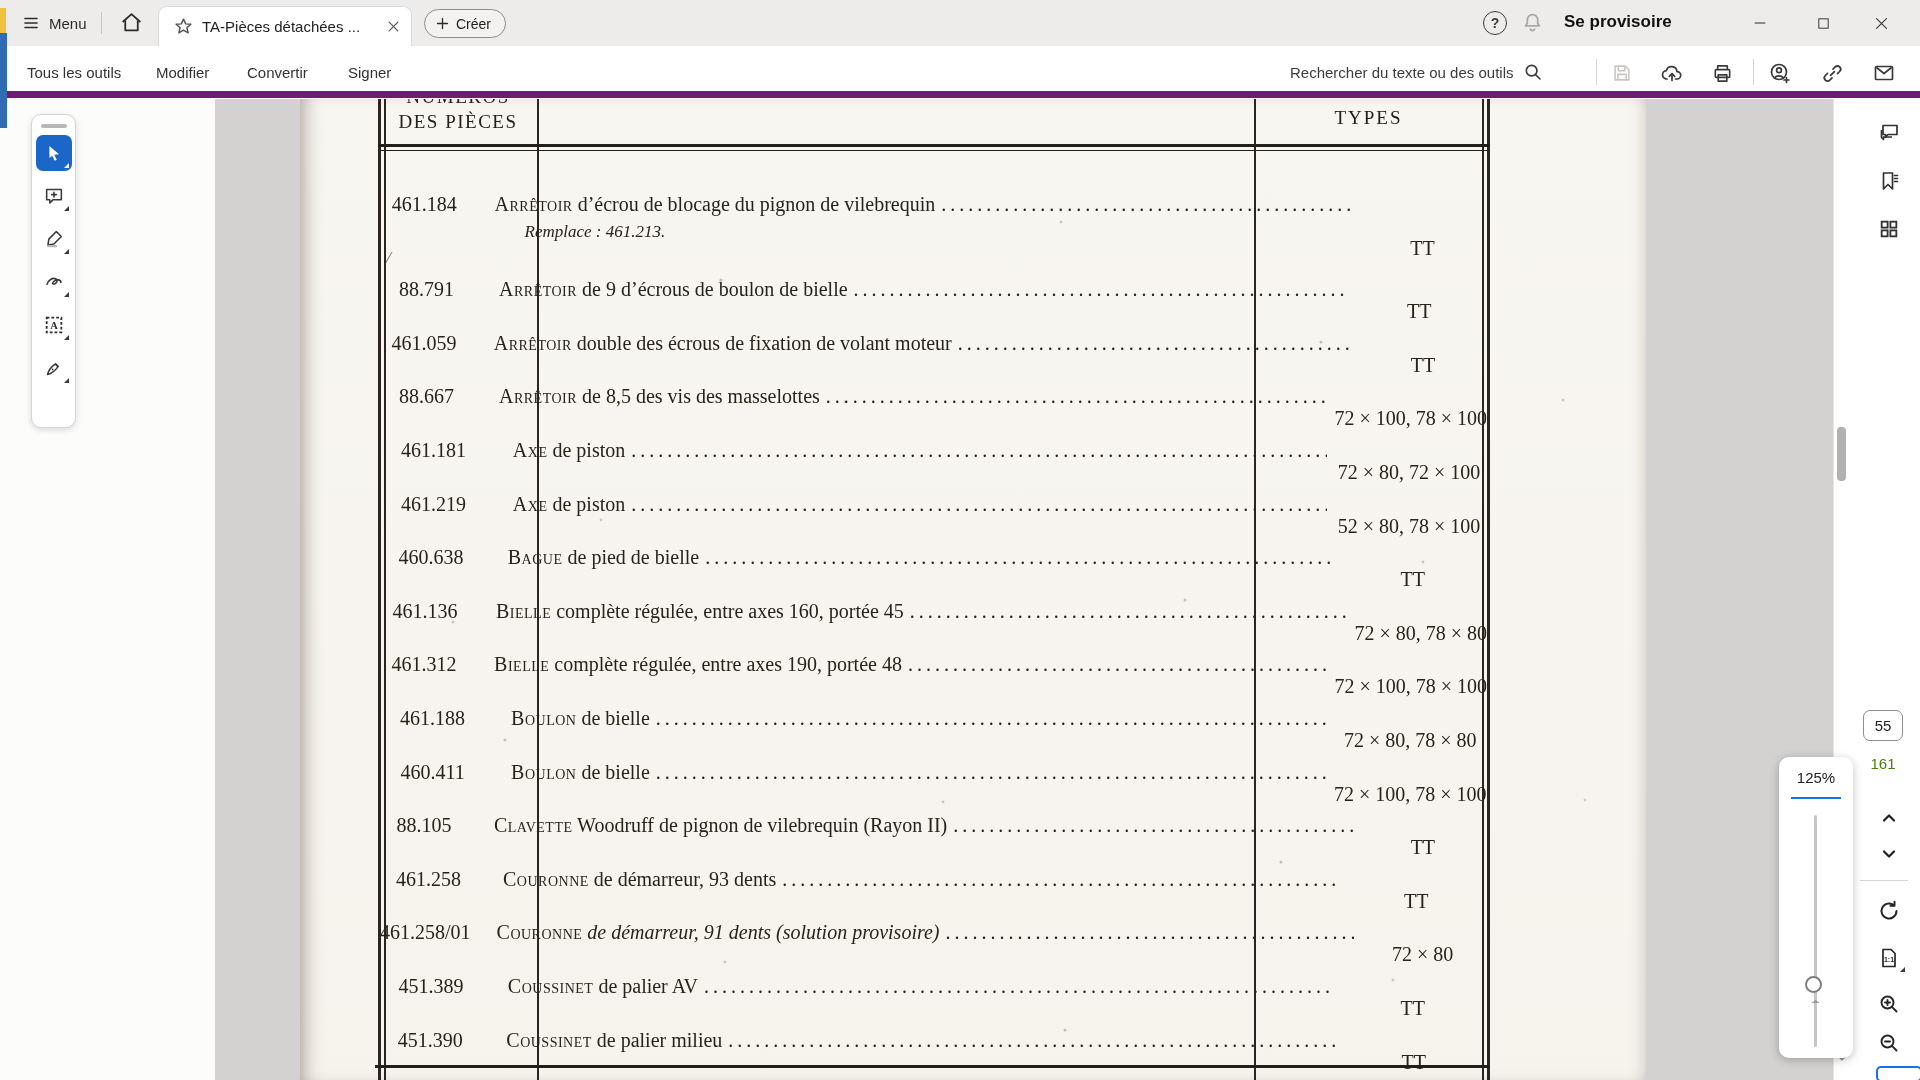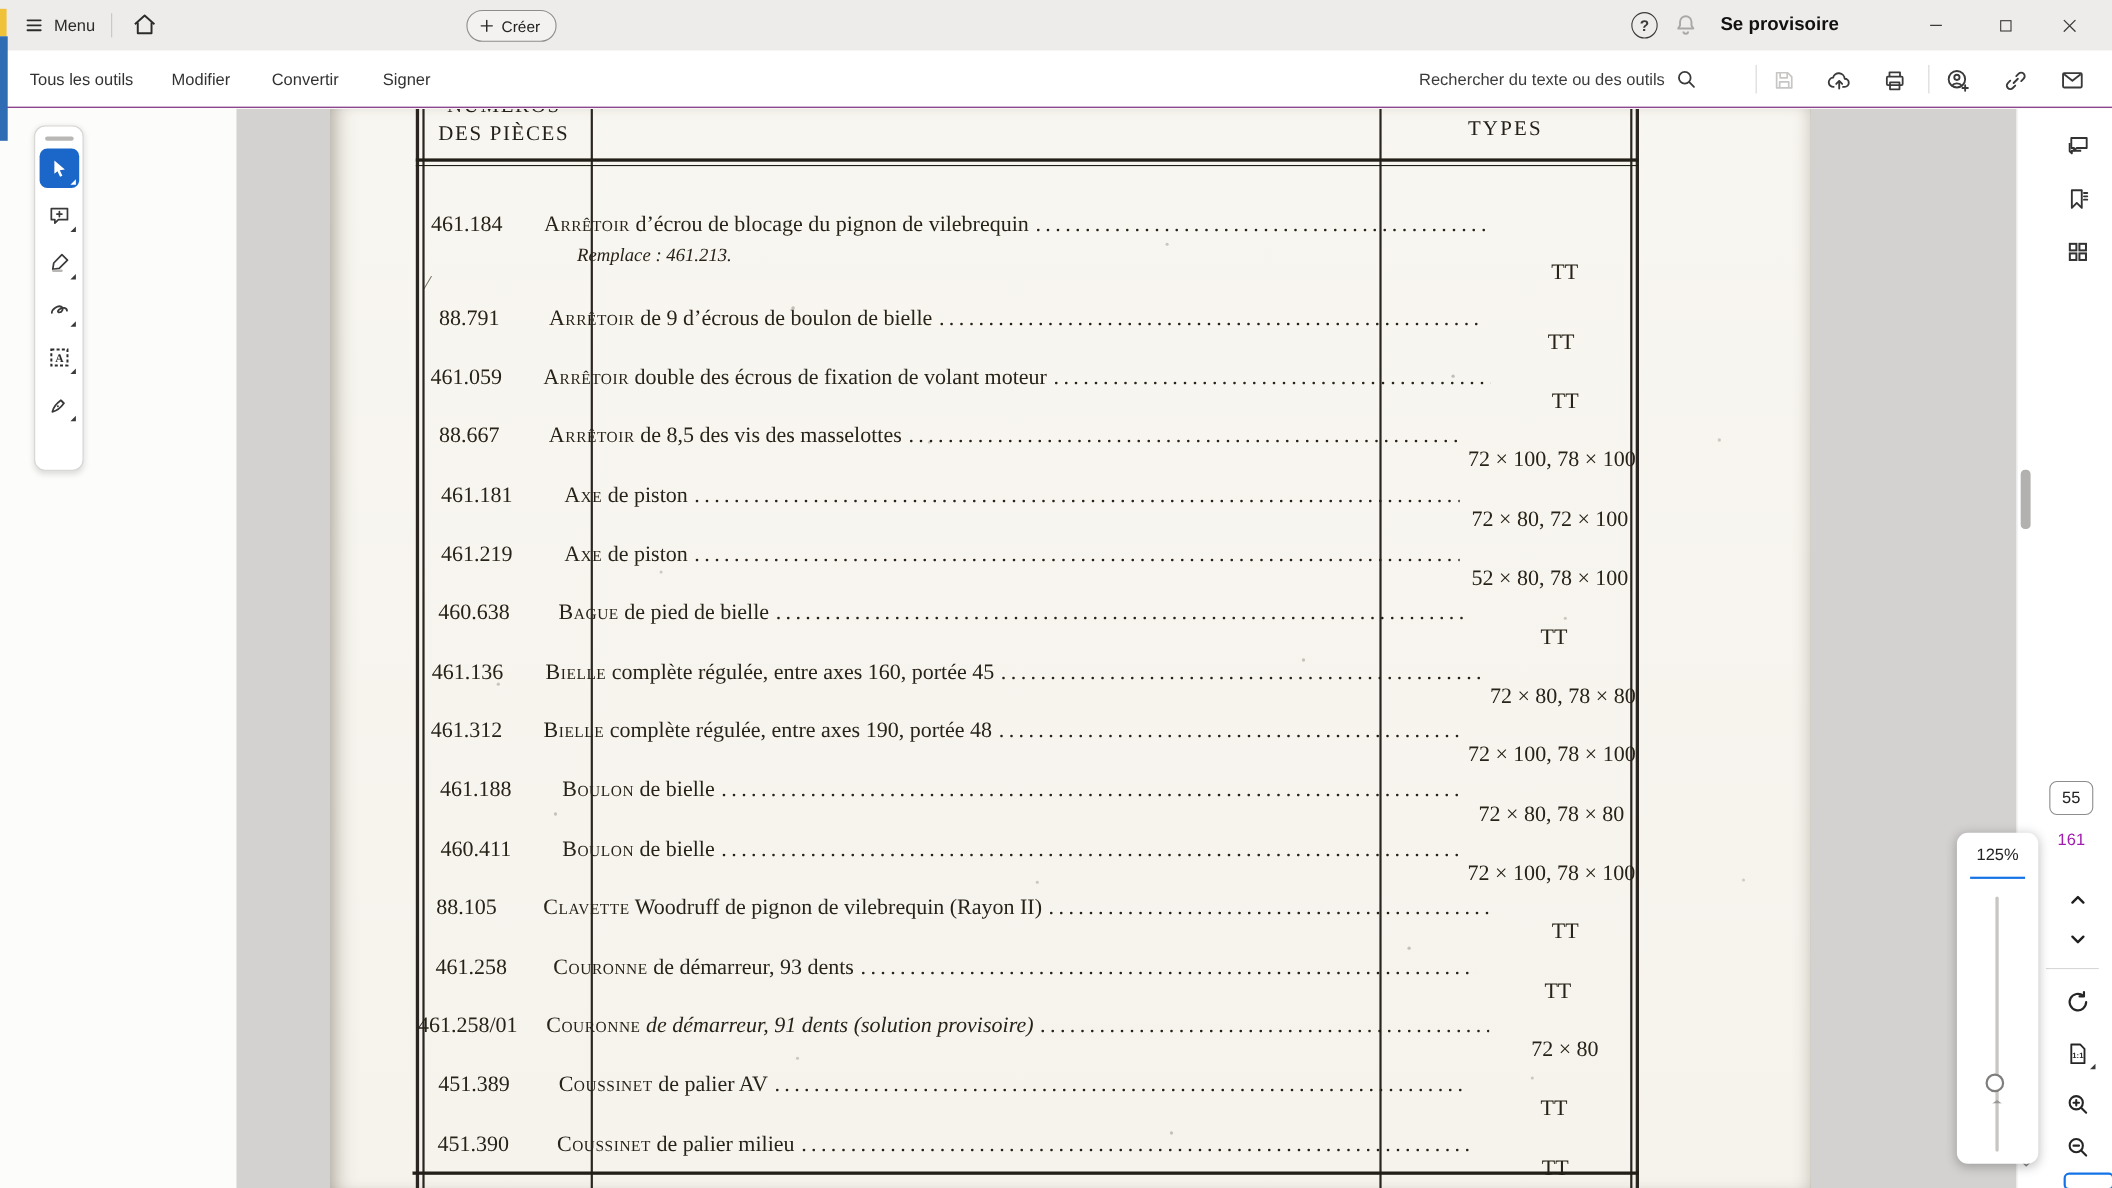--- a/index.html
+++ b/index.html
@@ -17,21 +17,21 @@
   .home-btn { position:absolute; left:119px; top:10px; }
   .doc-tab { position:absolute; left:158px; top:6px; width:254px; height:40px; background:#fff; border:1px solid #dddbd9; border-bottom:none; border-radius:9px 9px 0 0; display:flex; align-items:center; padding:0 10px 0 14px; }
   .doc-tab .title { font-size:15px; color:#222; white-space:nowrap; overflow:hidden; flex:1; margin:0 8px; }
   .create-btn { position:absolute; left:424px; top:9px; height:29px; padding:0 14px 0 10px; border:1px solid #8f8d8b; border-radius:15px; background:#f3f2f1; display:flex; align-items:center; gap:6px; font-size:14px; color:#222; cursor:pointer; }
   .help-btn { position:absolute; left:1483px; top:11px; width:24px; height:24px; border:1.6px solid #3a3a3a; border-radius:50%; display:flex; align-items:center; justify-content:center; font-size:14px; font-weight:700; color:#3a3a3a; cursor:pointer; }
   .bell-btn { position:absolute; left:1520px; top:10px; cursor:pointer; }
   .signin { position:absolute; left:1564px; top:12px; font-size:17px; font-weight:700; color:#111; cursor:pointer; }
   .winctl { position:absolute; top:8px; width:34px; height:30px; display:flex; align-items:center; justify-content:center; cursor:pointer; }
 
   
-  .toolbar { position:absolute; left:0; top:46px; width:1920px; height:52px; background:#fff; border-bottom:1px solid #701a75; }
+  .toolbar { position:absolute; left:0; top:46px; width:1920px; height:52px; background:#fff; border-bottom:7px solid #701a75; }
   .tmenu { position:absolute; top:0; height:52px; display:flex; align-items:center; font-size:15px; color:#323232; cursor:pointer; }
   .search-box { position:absolute; left:1290px; top:0; height:52px; display:flex; align-items:center; gap:9px; cursor:pointer; }
   .search-box .txt { font-size:15px; color:#3c3c3c; }
   .tool-divider { position:absolute; top:13px; width:1px; height:26px; background:#d8d6d4; }
   .abtn { position:absolute; top:13px; width:28px; height:28px; display:flex; align-items:center; justify-content:center; cursor:pointer; }
 
   
   .left-rail { position:absolute; left:0; top:99px; width:215px; height:981px; background:#fcfcfb; }
   .canvas { position:absolute; left:215px; top:99px; width:1618px; height:981px; background:#d4d2d1; }
 
@@ -71,21 +71,21 @@
       544px 302px 0 .4px rgba(70,62,52,.24), 152px 522px 0 .5px rgba(70,62,52,.26),
       1262px 300px 0 .5px rgba(70,62,52,.24), 1284px 700px 0 .4px rgba(70,62,52,.22); }
   .scratch { position:absolute; left:86px; top:148px; font-size:19px; color:rgba(45,38,30,.65); transform:rotate(12deg); }
 
   
   .right-rail { position:absolute; left:1833px; top:99px; width:87px; height:981px; background:#fff; border-left:1px solid #e6e4e2; }
   .scroll-thumb { position:absolute; left:3px; top:328px; width:9px; height:54px; border-radius:4px; background:#b3b1af; cursor:pointer; }
   .scroll-down { position:absolute; left:1px; top:952px; cursor:pointer; }
   .rail-btn { position:absolute; left:40px; width:30px; height:30px; display:flex; align-items:center; justify-content:center; cursor:pointer; }
   .page-box { position:absolute; left:29px; top:611px; width:40px; height:31px; border:1.5px solid #8f8d8b; border-radius:7px; display:flex; align-items:center; justify-content:center; font-size:15px; color:#222; cursor:text; }
-  .page-total { position:absolute; left:29px; top:656px; width:40px; text-align:center; font-size:15px; color:#a21caf; }
+  .page-total { position:absolute; left:29px; top:656px; width:40px; text-align:center; font-size:15px; color:#4d7c0f; }
   .rail-div { position:absolute; left:26px; top:781px; width:48px; height:1px; background:#d9d7d5; }
   .blue-sliver { position:absolute; left:42px; top:967px; width:46px; height:16px; border:2px solid #1473e6; border-radius:5px; background:#fff; }
 
   
   .zoom-flyout { position:absolute; left:1779px; top:757px; width:74px; height:301px; background:#fff; border-radius:10px; box-shadow:0 2px 10px rgba(0,0,0,.25); z-index:25; }
   .zoom-val { position:absolute; left:0; top:12px; width:74px; text-align:center; font-size:15px; color:#222; }
   .zoom-underline { position:absolute; left:12px; top:40px; width:50px; height:2px; background:#1473e6; }
   .slider-track { position:absolute; left:35px; top:58px; width:3px; height:232px; border-radius:2px; background:#c8c6c4; cursor:pointer; }
   .slider-thumb { position:absolute; left:26px; top:219px; width:17px; height:17px; border:2.5px solid #807e7c; border-radius:50%; background:#fff; cursor:grab; }
   .slider-notch { position:absolute; left:31px; top:243px; width:11px; height:4px; background:#airy; border-top:3px solid #9a9896; clip-path:polygon(50% 0,100% 100%,0 100%); }
@@ -105,20 +105,33 @@
   </div>
   <div class="tb-divider"></div>
   <div class="home-btn">
     <span>
       <svg width="25" height="25" viewBox="0 0 24 24" fill="none" stroke="#2b2b2b" stroke-width="1.7" stroke-linejoin="round">
           <path d="M3.5 11.5 12 4l8.5 7.5"></path>
           <path d="M6 10v9.5h12V10"></path>
         </svg>
     </span>
   </div>
+  <div class="doc-tab">
+    <span>
+      <svg width="21" height="21" viewBox="0 0 24 24" fill="none" stroke="#555" stroke-width="1.7" stroke-linejoin="round">
+          <path d="M12 3.6 14.5 9l5.9.5-4.5 3.9 1.4 5.8L12 16.1 6.7 19.2l1.4-5.8L3.6 9.5 9.5 9z"></path>
+        </svg>
+    </span>
+    <span class="title">TA-Pièces détachées ...</span>
+    <span>
+      <svg width="15" height="15" viewBox="0 0 24 24">
+          <path d="M5 5 19 19M19 5 5 19" stroke="#5a5a5a" stroke-width="2.1" stroke-linecap="round"></path>
+        </svg>
+    </span>
+  </div>
   <div class="create-btn">
     <span>
       <svg width="15" height="15" viewBox="0 0 24 24">
           <path d="M12 4v16M4 12h16" stroke="#2b2b2b" stroke-width="2.1" stroke-linecap="round"></path>
         </svg>
     </span>
     <span>Créer</span>
   </div>
   <div class="help-btn">
     <span>?</span>

